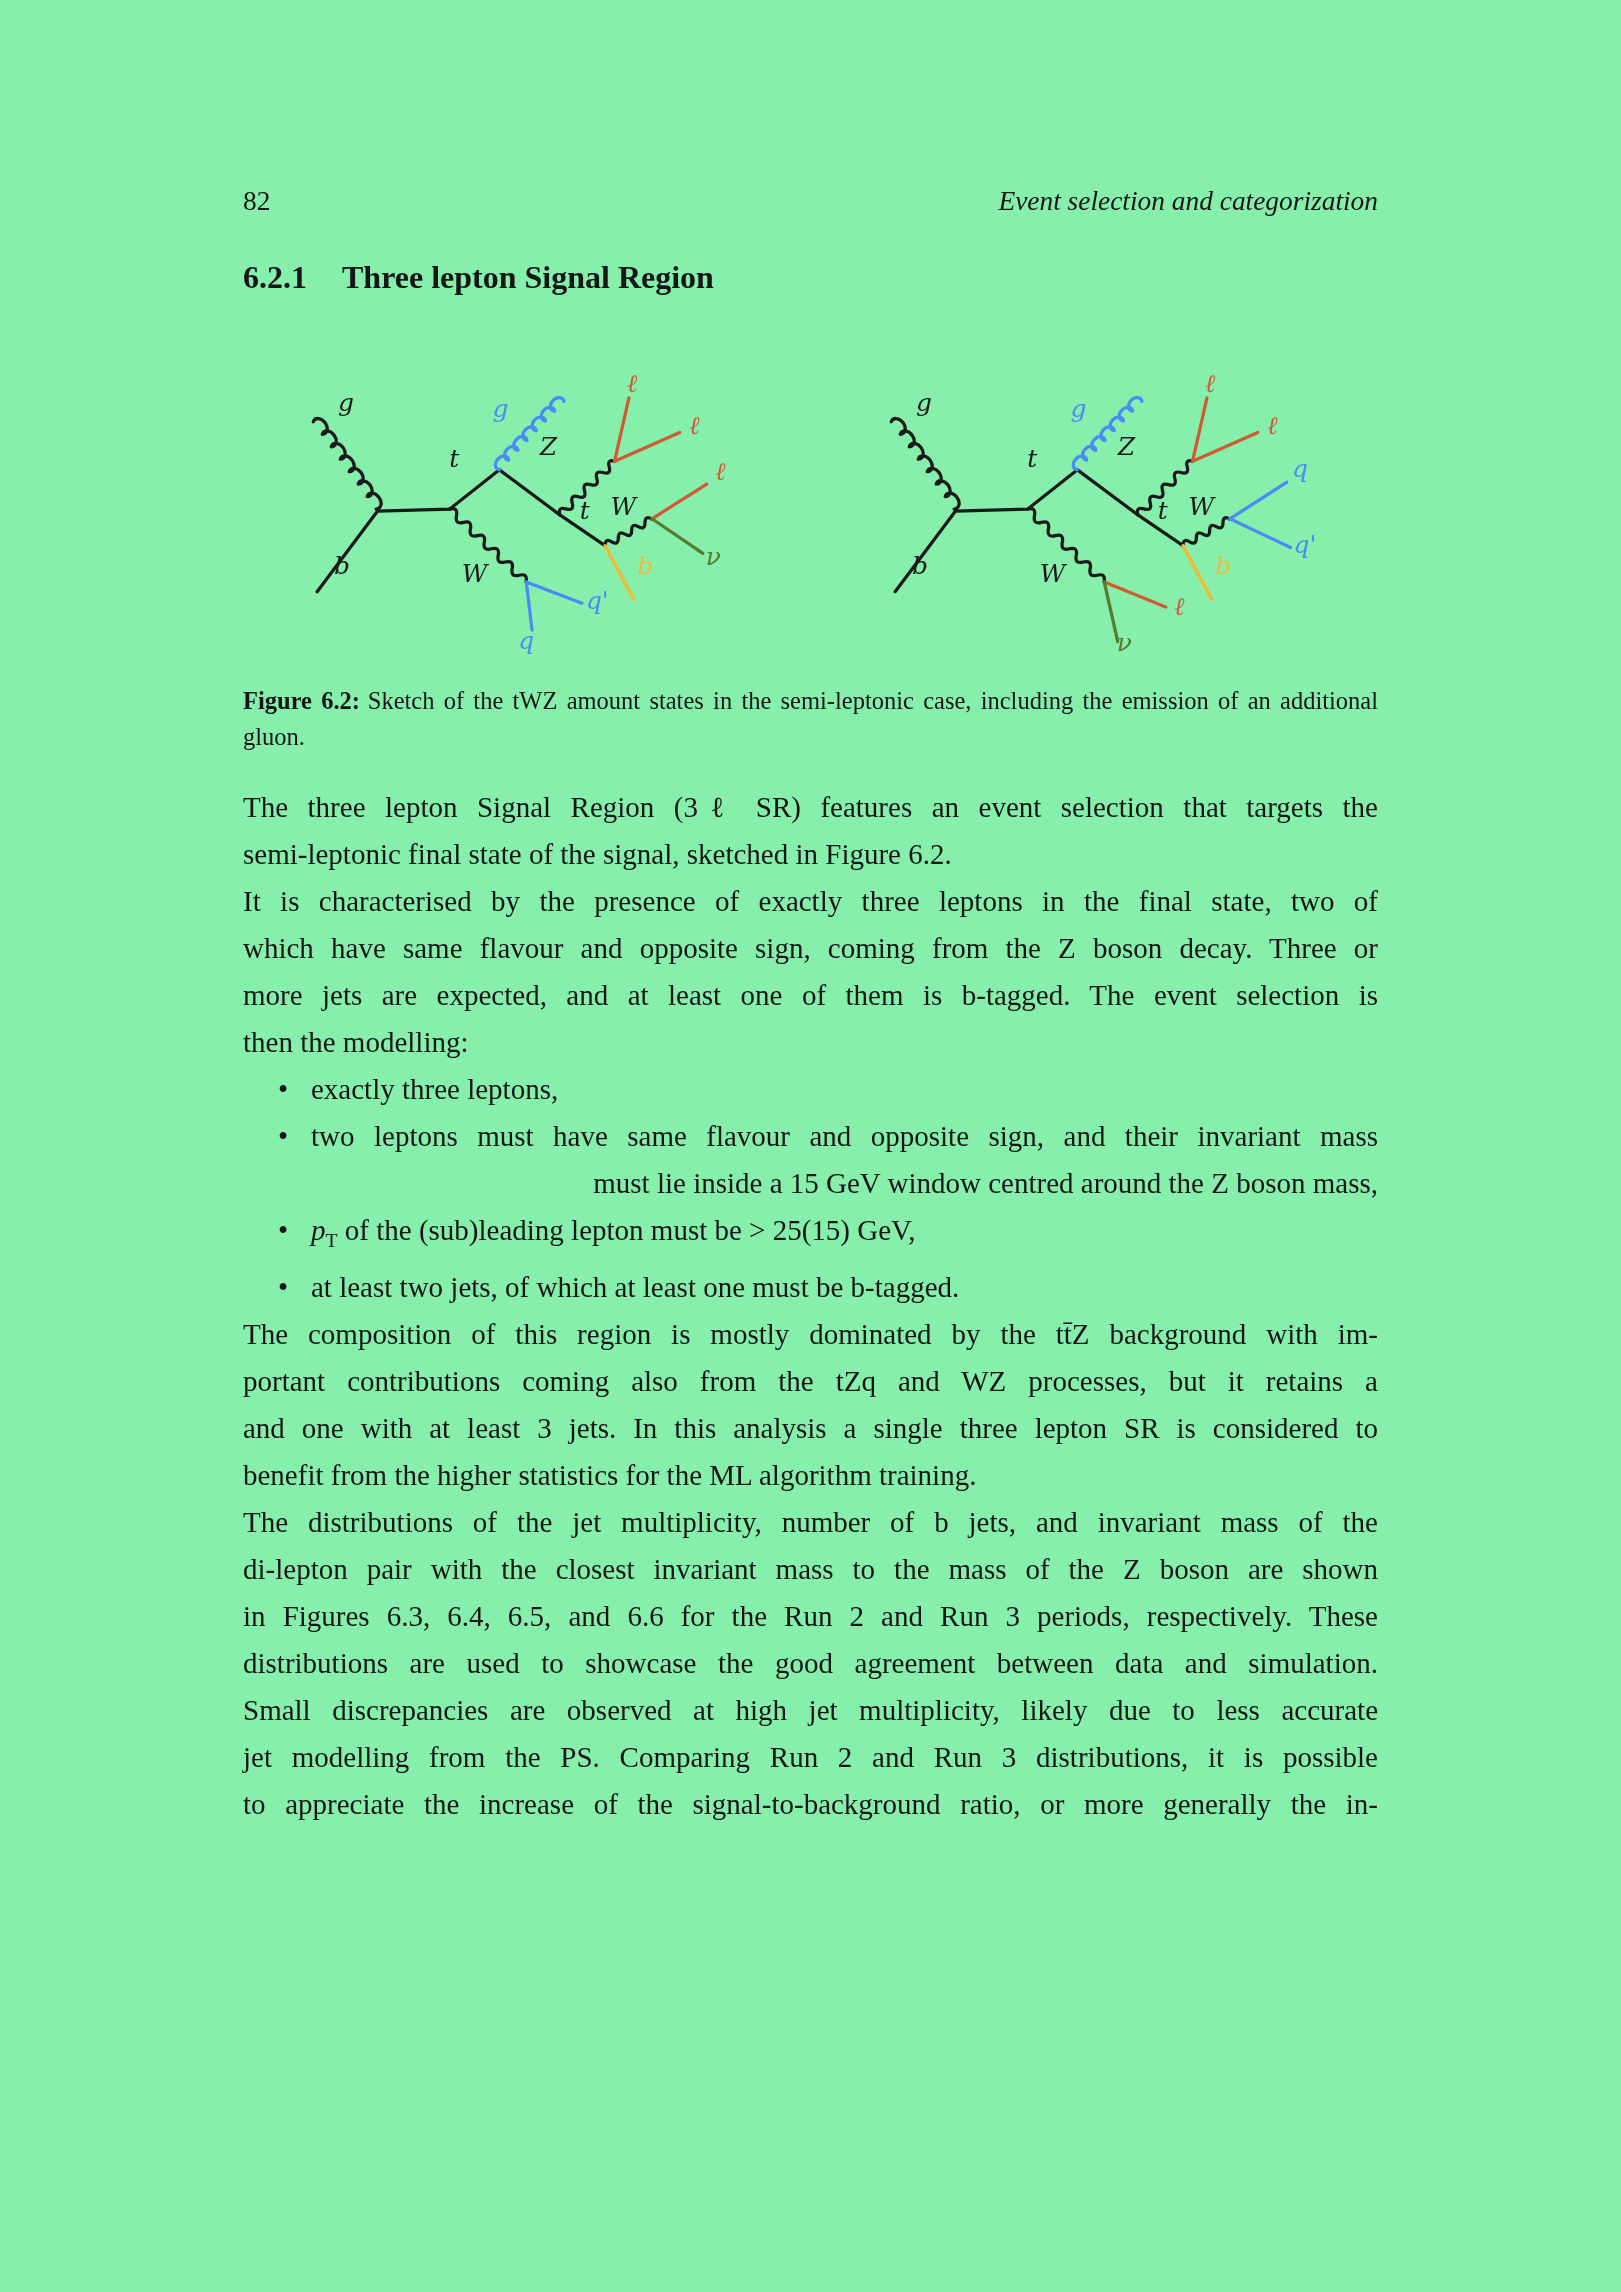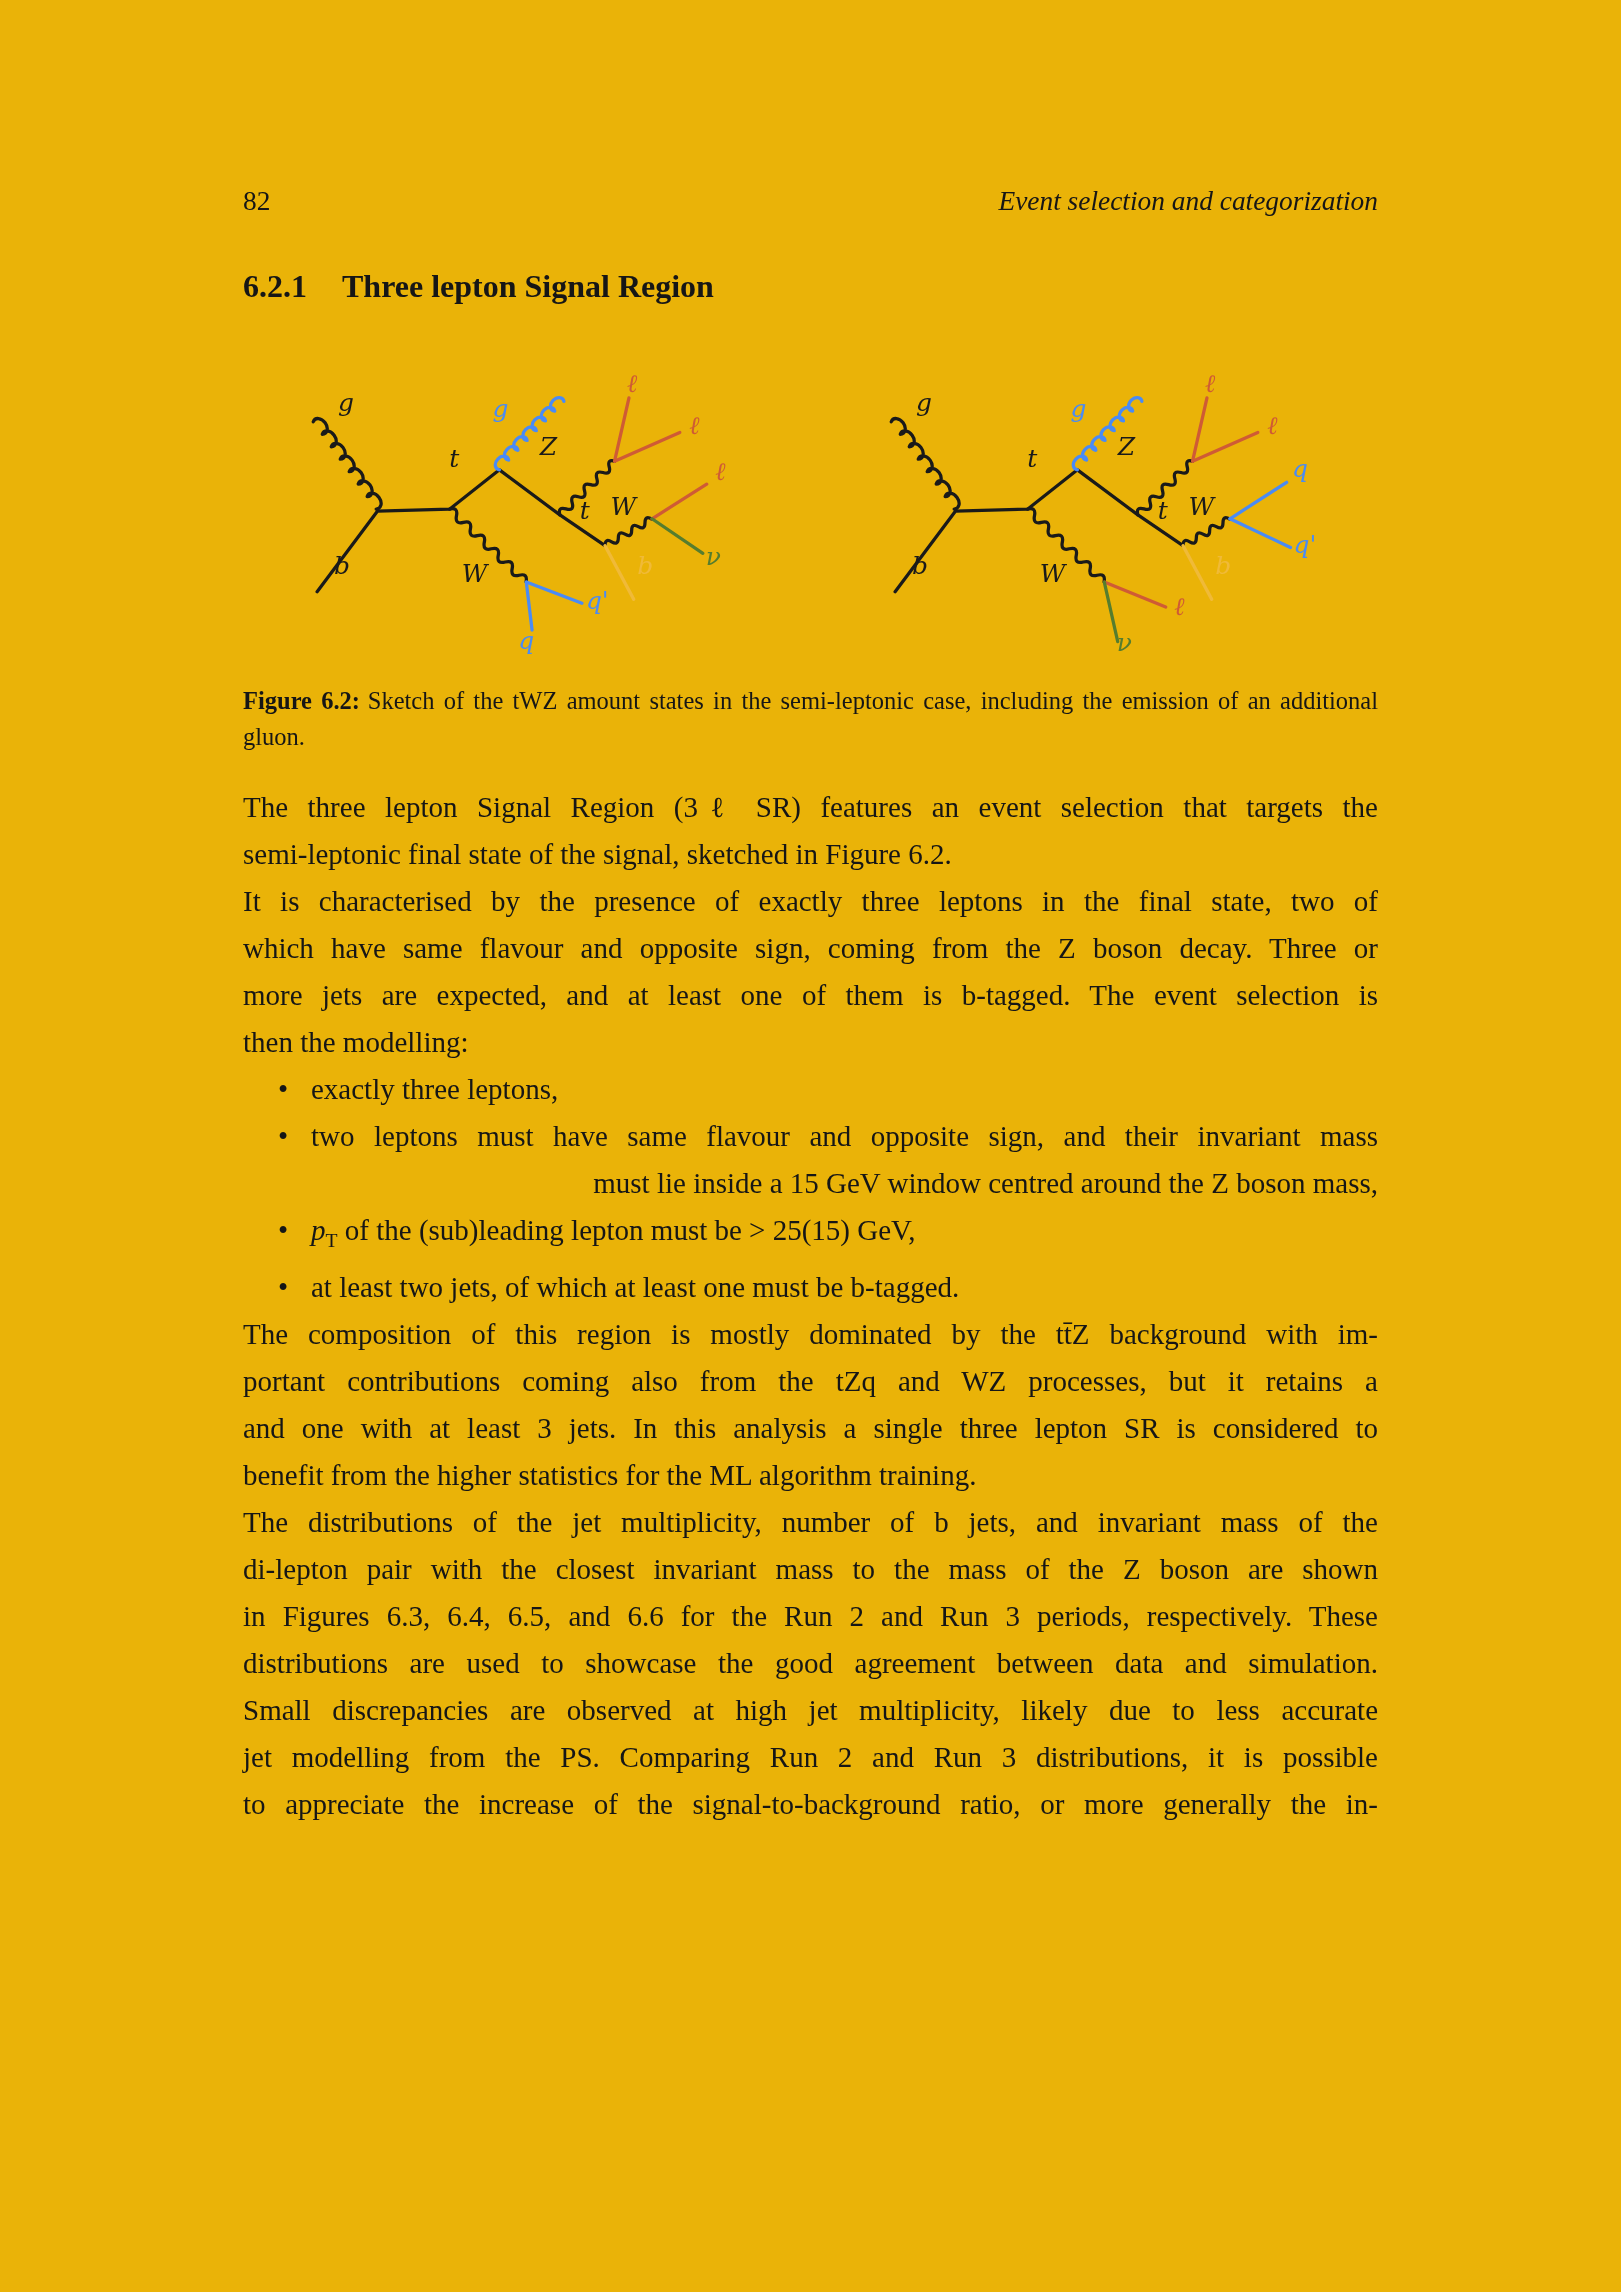--- a/index.html
+++ b/index.html
@@ -1,31 +1,31 @@
 <!DOCTYPE html>
 <html><head>
 <meta charset="utf-8">
 <style>
   * { margin:0; padding:0; box-sizing:border-box; }
   html,body { background:#ffffff; }
   body {
     width:1621px; height:2293px; position:relative;
     font-family:"Liberation Serif", serif; color:#161616;
   }
-  .page { position:absolute; inset:0; background:#eab308; }
+  .page { position:absolute; inset:0; background:#86efac; }
 
   .running-head {
     position:absolute; top:186px; left:243px; width:1135px;
     display:flex; justify-content:space-between; align-items:baseline;
     font-size:27.4px;
   }
   .rh-right { font-style:italic; }
 
   .section-heading {
-    position:absolute; top:268px; left:243px; width:1135px;
+    position:absolute; top:259px; left:243px; width:1135px;
     font-size:32px; font-weight:bold;
   }
   .section-heading .num { margin-right:35px; }
 
   .figure { position:absolute; top:369px; left:243px; width:1135px; }
   .diagrams { display:flex; justify-content:center; gap:127px; }
   .fd { display:block; }
   .fd path { fill:none; stroke-width:3.4; stroke-linecap:round; stroke-linejoin:round; }
   .bk { stroke:#1a1a1a; }
   .bl { stroke:#4a8bf5; }

